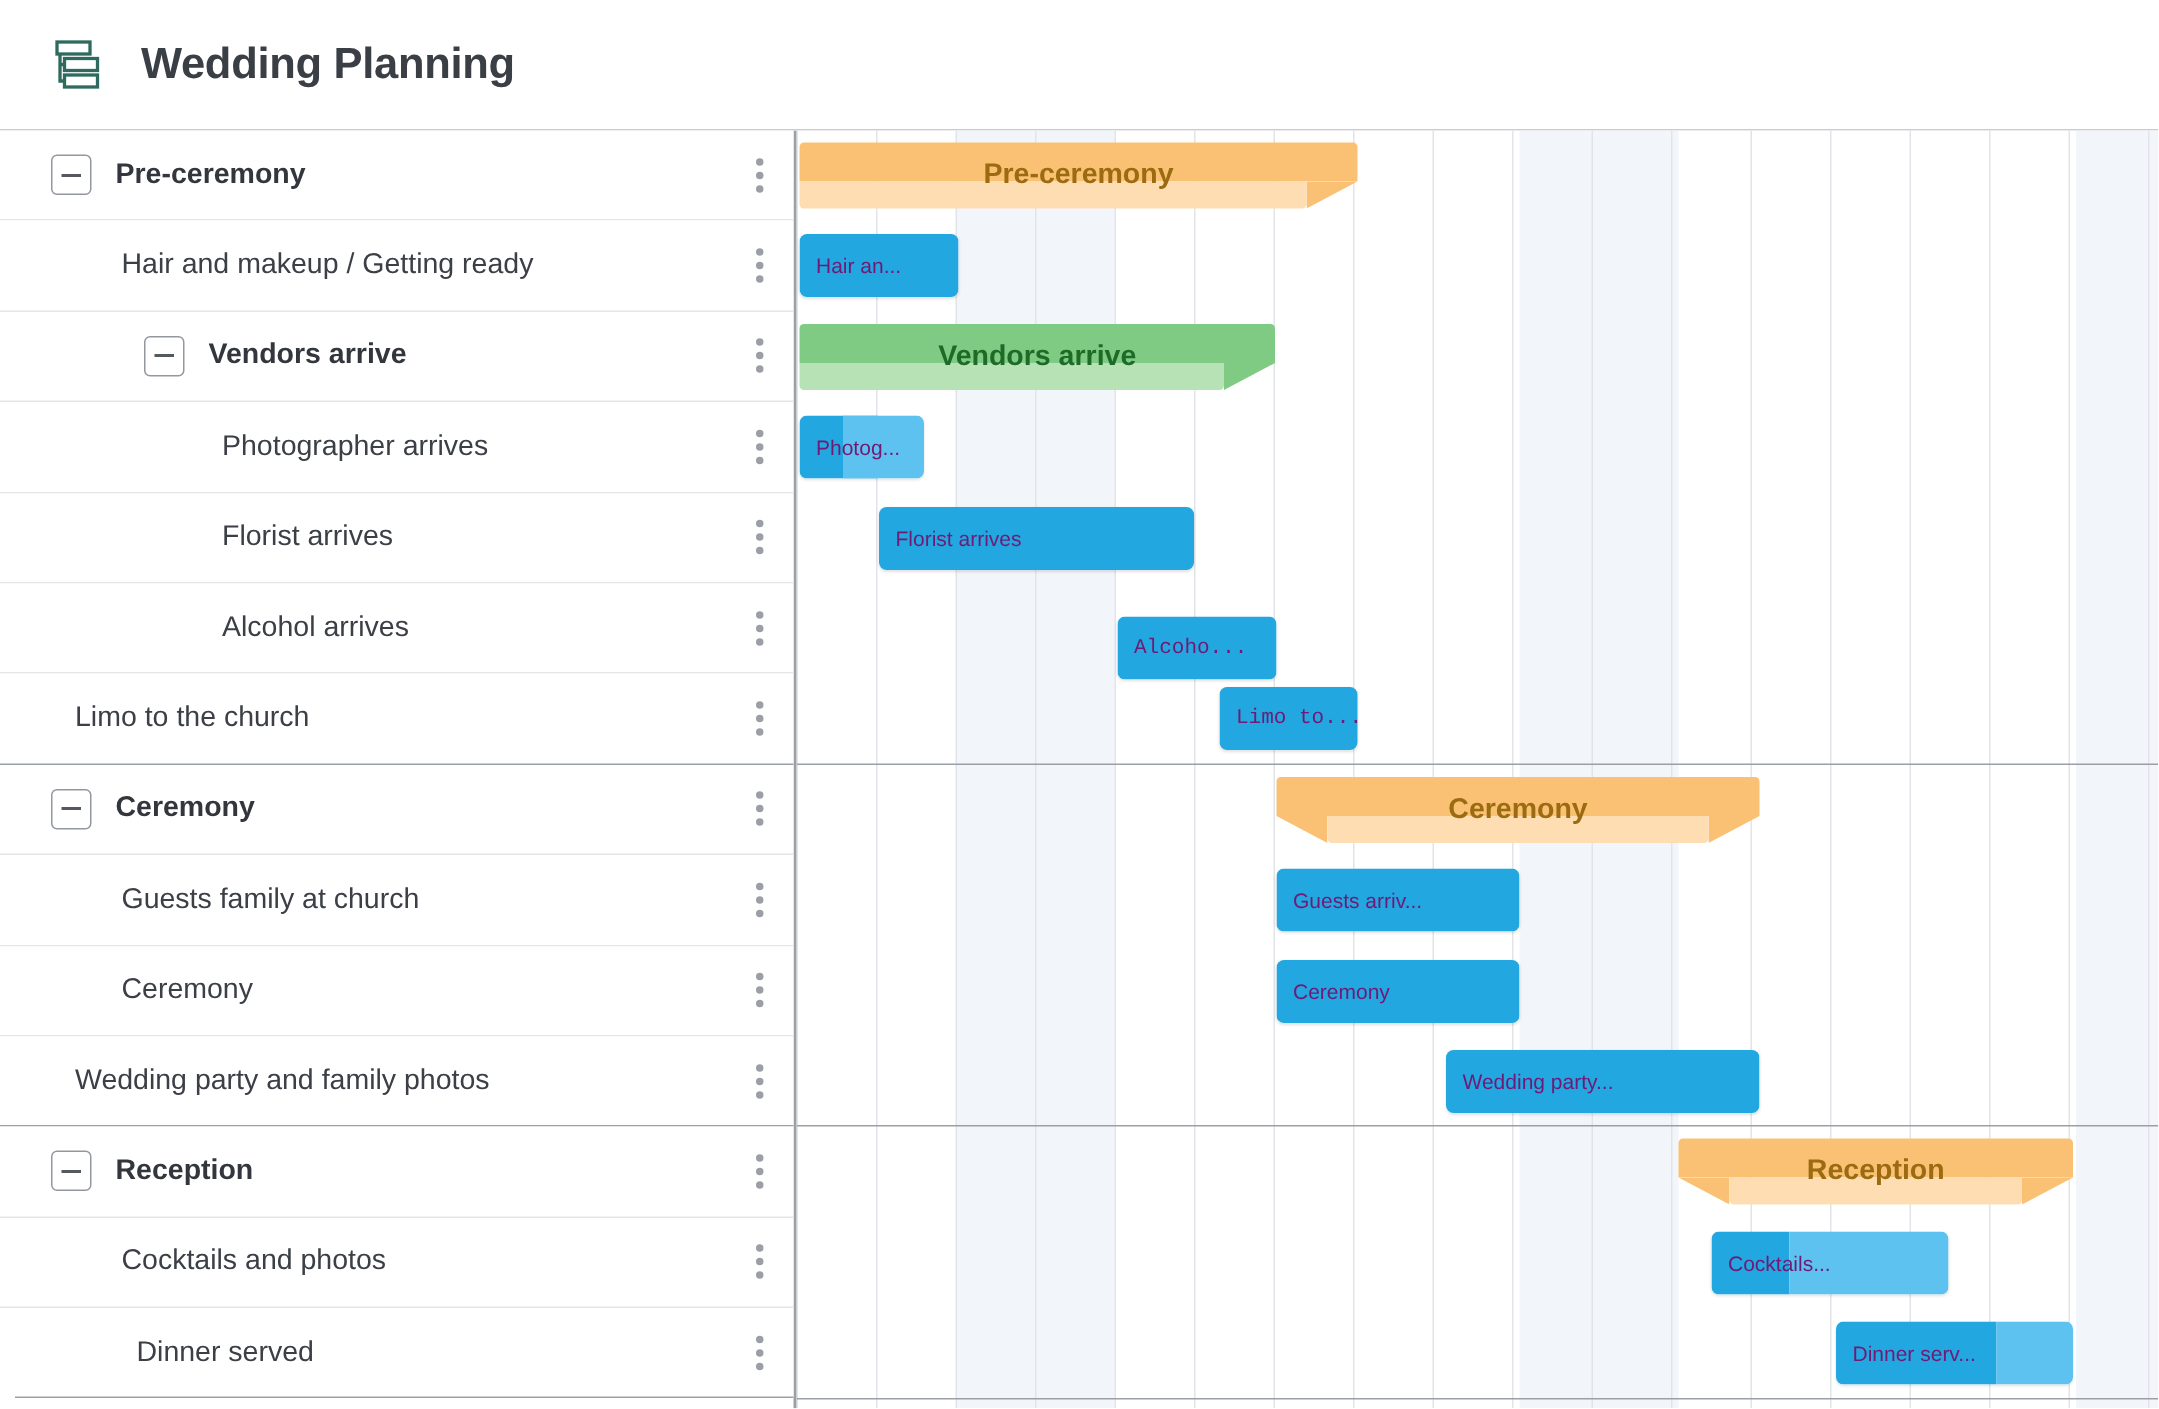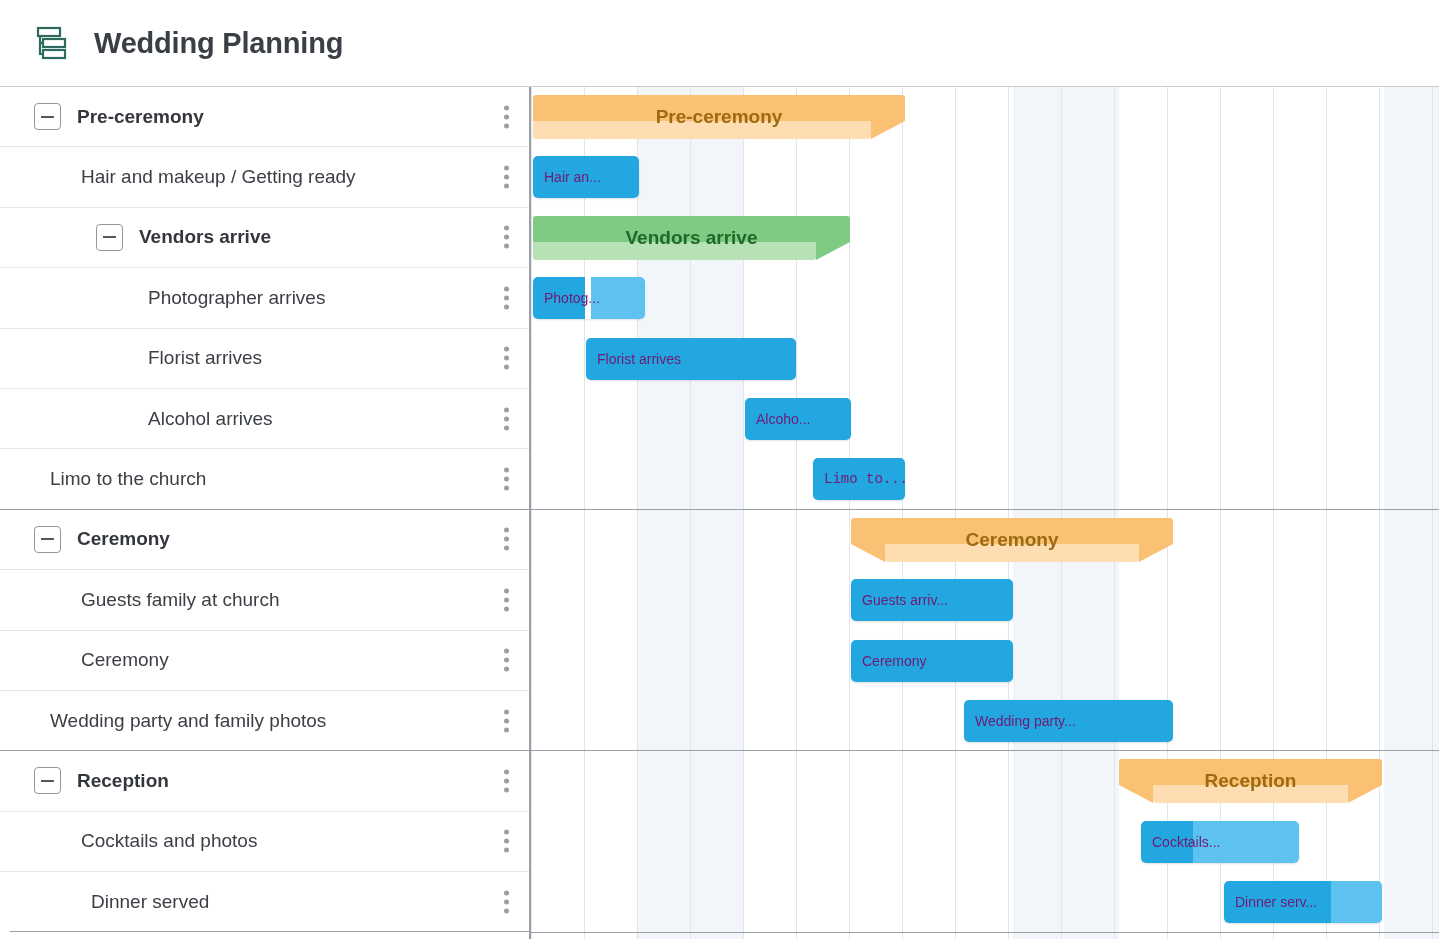--- a/index.html
+++ b/index.html
@@ -316,34 +316,34 @@
             <div class="sbar green" style="left: 2px; width: 317px;">
               <div class="top"></div>
               <div class="prog" style="left:0px;width:283px;background:#b7e2b6;"></div>
               <svg class="notch r" style="right:0;width:34px;" viewBox="0 0 34 18" preserveAspectRatio="none">
                 <polygon points="0,0 34,0 0,18" fill="#7fcb83"></polygon>
               </svg>
               <div class="stxt">Vendors arrive</div>
             </div>
           </div>
           <div class="tl-row" style="top: 181.2px;">
-            <div class="bar tblue" style="left: 2px; width: 112px;">
+            <div class="bar tblue" style="left: 2px; width: 83px;">
               <div class="fill" style="width:52px;"></div>
               <div class="rest" style="width:54px;"></div>
               <div class="txt">Photog...</div>
             </div>
           </div>
           <div class="tl-row" style="top: 241.6px;">
             <div class="bar tblue" style="left: 55px; width: 210px;">
               <div class="fill" style="width:210px;"></div>
               <div class="rest" style="width:0px;"></div>
               <div class="txt">Florist arrives</div>
             </div>
           </div>
-          <div class="tl-row" style="top: 302px;">
+          <div class="tl-row" style="top: 315px; font-family: Liberation Mono, monospace;">
             <div class="bar tblue" style="left: 214px; width: 106px;">
               <div class="fill" style="width:106px;"></div>
               <div class="rest" style="width:0px;"></div>
               <div class="txt">Alcoho...</div>
             </div>
           </div>
           <div class="tl-row" style="top: 362.4px;">
             <div class="bar tblue" style="left: 282px; width: 92px; font-family: Liberation Mono, monospace;">
               <div class="fill" style="width:106px;"></div>
               <div class="rest" style="width:0px;"></div>

